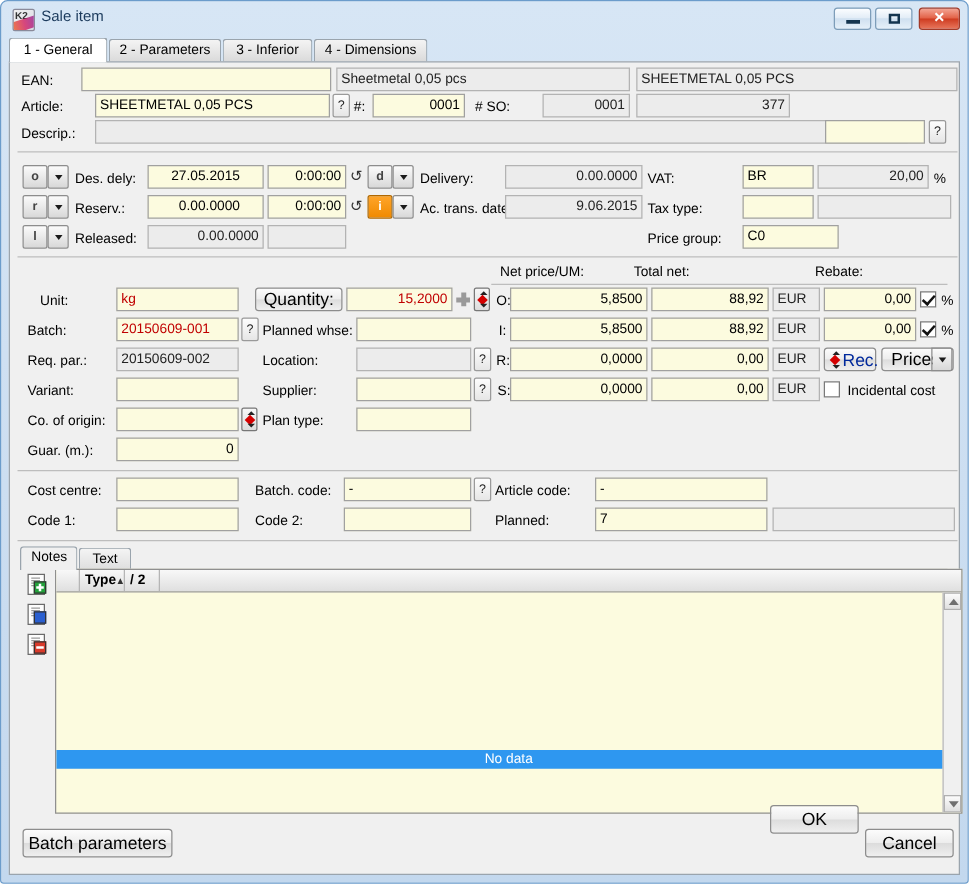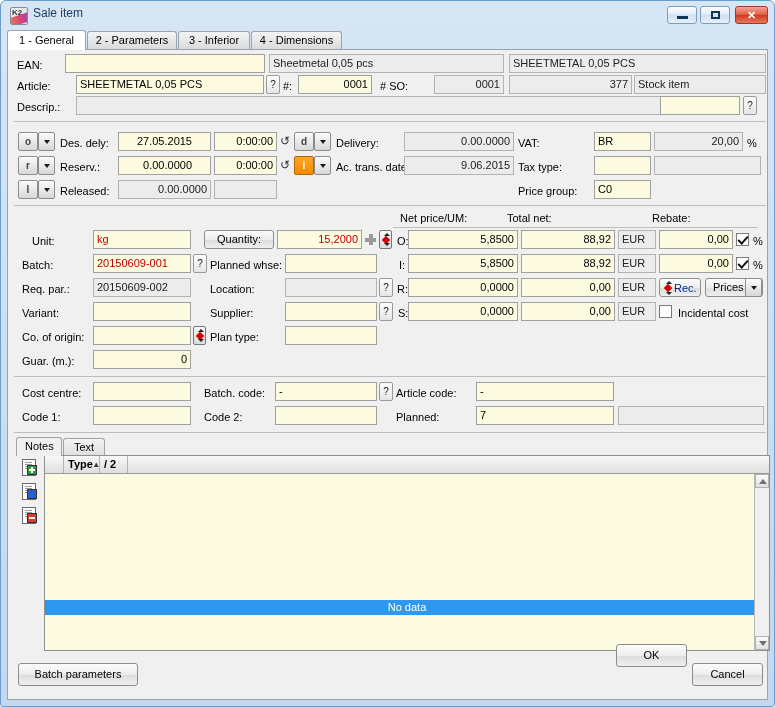--- a/index.html
+++ b/index.html
@@ -104,21 +104,21 @@
   .qmark{
     position:absolute;box-sizing:border-box;width:14px;height:19px;
     border:1px solid #9a9a9a;border-radius:2px;
     background:linear-gradient(to bottom,#fdfdfd,#e6e6e6);
     font-size:10px;line-height:17px;text-align:center;color:#222;
   }
   .btn{
     position:absolute;box-sizing:border-box;
     border:1px solid #8d8d8d;border-radius:3px;
     background:linear-gradient(to bottom,#fcfcfc 0%,#ededed 50%,#dcdcdc 51%,#efefef 100%);
-    font-size:11px;text-align:center;color:#000;
+    font-size:14px;text-align:center;color:#000;
   }
   .tinybtn{
     position:absolute;box-sizing:border-box;width:20px;height:19px;
     border:1px solid #8d8d8d;border-radius:2px;
     background:linear-gradient(to bottom,#fbfbfb,#d8d8d8);
     font-size:10px;line-height:17px;text-align:center;font-weight:bold;color:#444;
   }
   .tinybtn.orange{background:linear-gradient(to bottom,#ffa52a,#f08a00);color:#fff;border-color:#b06800;}
   .splitdd{
     position:absolute;box-sizing:border-box;width:17px;height:19px;
@@ -270,21 +270,20 @@
     <div class="fld ro" style="left:501px;top:4px;width:257px;">SHEETMETAL 0,05 PCS</div>
 
     <div class="lbl" style="left:9px;top:29px;">Article:</div>
     <div class="fld dd" style="left:68px;top:25px;width:188px;">SHEETMETAL 0,05 PCS</div>
     <div class="qmark" style="left:258px;top:25px;">?</div>
     <div class="lbl" style="left:275px;top:29px;">#:</div>
     <div class="fld num" style="left:290px;top:25px;width:74px;">0001</div>
     <div class="lbl" style="left:372px;top:29px;"># SO:</div>
     <div class="fld ro num" style="left:426px;top:25px;width:70px;">0001</div>
     <div class="fld ro num" style="left:501px;top:25px;width:123px;">377</div>
-    <div class="fld ro" style="left:626px;top:25px;width:132px;">Stock item</div>
 
     <div class="lbl" style="left:9px;top:50px;">Descrip.:</div>
     <div class="fld ro" style="left:68px;top:46px;width:650px;"></div>
     <div class="fld dd" style="left:652px;top:46px;width:80px;"></div>
     <div class="qmark" style="left:735px;top:46px;">?</div>
 
     <div class="hrline" style="left:6px;top:71px;width:752px;"></div>
 
     <div class="tinybtn" style="left:10px;top:82px;">o</div>
     <div class="splitdd" style="left:30px;top:82px;"></div>
@@ -317,21 +316,21 @@
     <div class="fld dd" style="left:586px;top:106px;width:57px;"></div>
     <div class="fld ro" style="left:646px;top:106px;width:107px;"></div>
 
     <div class="tinybtn" style="left:10px;top:130px;">l</div>
     <div class="splitdd" style="left:30px;top:130px;"></div>
     <div class="lbl" style="left:52px;top:134px;">Released:</div>
     <div class="fld ro num" style="left:110px;top:130px;width:93px;">0.00.0000</div>
     <div class="fld ro" style="left:206px;top:130px;width:63px;"></div>
 
     <div class="lbl" style="left:510px;top:134px;">Price group:</div>
-    <div class="fld dd" style="left:586px;top:130px;width:57px;">C0</div>
+    <div class="fld dd" style="left:586px;top:130px;width:77px;">C0</div>
 
     <div class="hrline" style="left:6px;top:155px;width:752px;"></div>
 
     <div class="grouphdr" style="left:392px;top:162px;">Net price/UM:</div>
     <div class="grouphdr" style="left:499px;top:162px;">Total net:</div>
     <div class="grouphdr" style="left:644px;top:162px;">Rebate:</div>
     <div class="hrline" style="left:385px;top:177px;width:365px;"></div>
 
     <div class="lbl" style="left:24px;top:184px;">Unit:</div>
     <div class="fld dd red" style="left:85px;top:180px;width:98px;">kg</div>

